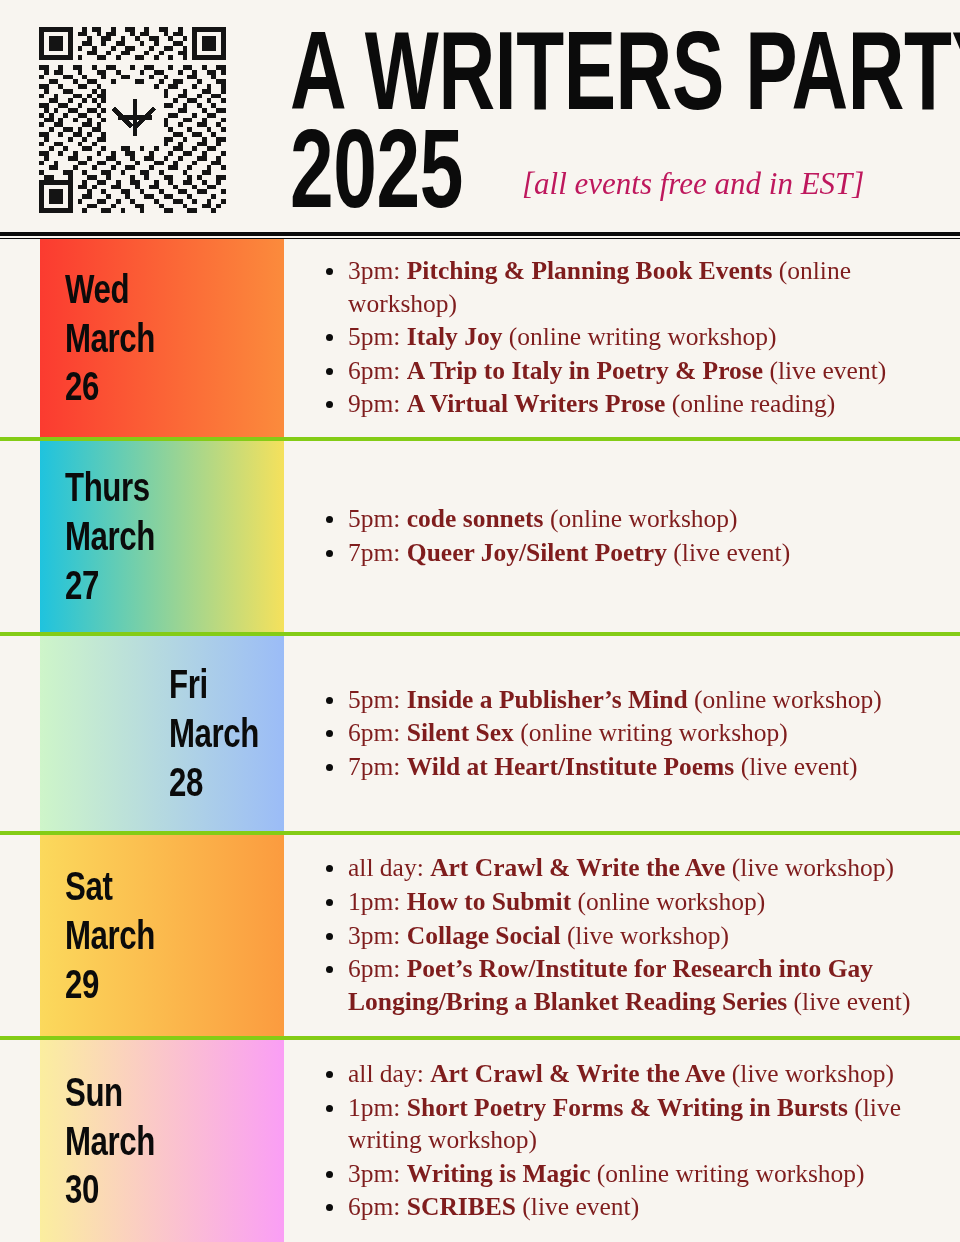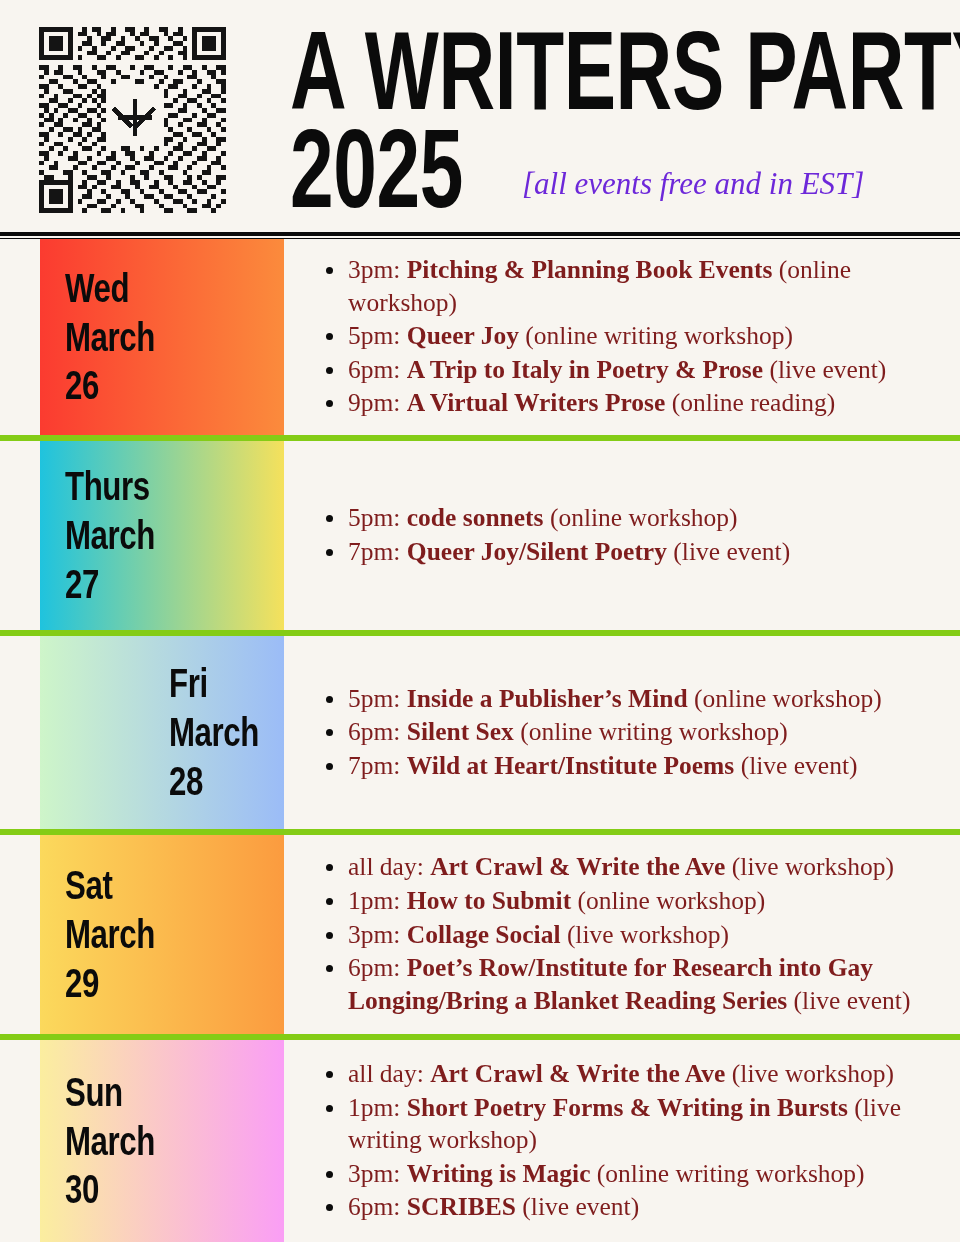--- a/index.html
+++ b/index.html
@@ -83,21 +83,21 @@
 
   .title-line2 {
     font-size: 112px;
     width: 270px;
   }
 
   .tagline {
     font-family: "Liberation Serif", "DejaVu Serif", serif;
     font-style: italic;
     font-size: 31px;
-    color: #6d28d9;
+    color: #be185d;
     white-space: nowrap;
     padding-bottom: 14px;
     margin-left: -38px;
   }
 
   .hrule {
     width: 100%;
     border: 0;
     border-top: 4px solid #0b0b0b;
     border-bottom: 1px solid #0b0b0b;
@@ -109,21 +109,21 @@
   .rows {
     flex: 1 1 auto;
     display: flex;
     flex-direction: column;
   }
 
   .day-row {
     position: relative;
     display: flex;
     align-items: stretch;
-    border-bottom: 6px solid #84cc16;
+    border-bottom: 4px solid #84cc16;
     box-shadow: 0 5px 0 -4px #0b0b0b;
     background: #f8f5f0;
     min-height: 0;
   }
 
   .day-row:last-child { border-bottom: none; box-shadow: none; }
 
   .r1 { flex: 0 0 202px; }
   .r2 { flex: 0 0 195px; }
   .r3 { flex: 0 0 199px; }
@@ -581,21 +581,21 @@
       <div class="daybar" style="background: linear-gradient(to right, rgb(251, 59, 48) 0%, rgb(251, 139, 60) 100%);">
         <div class="daybar-inner">
           <div>Wed</div>
           <div>March</div>
           <div>26</div>
         </div>
       </div>
       <div class="events">
         <ul class="evlist">
           <li><span>3pm:</span> <b>Pitching &amp; Planning Book Events</b> <span>(online workshop)</span></li>
-          <li><span>5pm:</span> <b>Queer Joy</b> <span>(online writing workshop)</span></li>
+          <li><span>5pm:</span> <b>Italy Joy</b> <span>(online writing workshop)</span></li>
           <li><span>6pm:</span> <b>A Trip to Italy in Poetry &amp; Prose</b> <span>(live event)</span></li>
           <li><span>9pm:</span> <b>A Virtual Writers Prose</b> <span>(online reading)</span></li>
         </ul>
       </div>
     </div>
 
     <div class="day-row r2">
       <div class="daybar" style="background: linear-gradient(to right, rgb(31, 195, 222) 0%, rgb(245, 225, 92) 100%);">
         <div class="daybar-inner">
           <div>Thurs</div>

